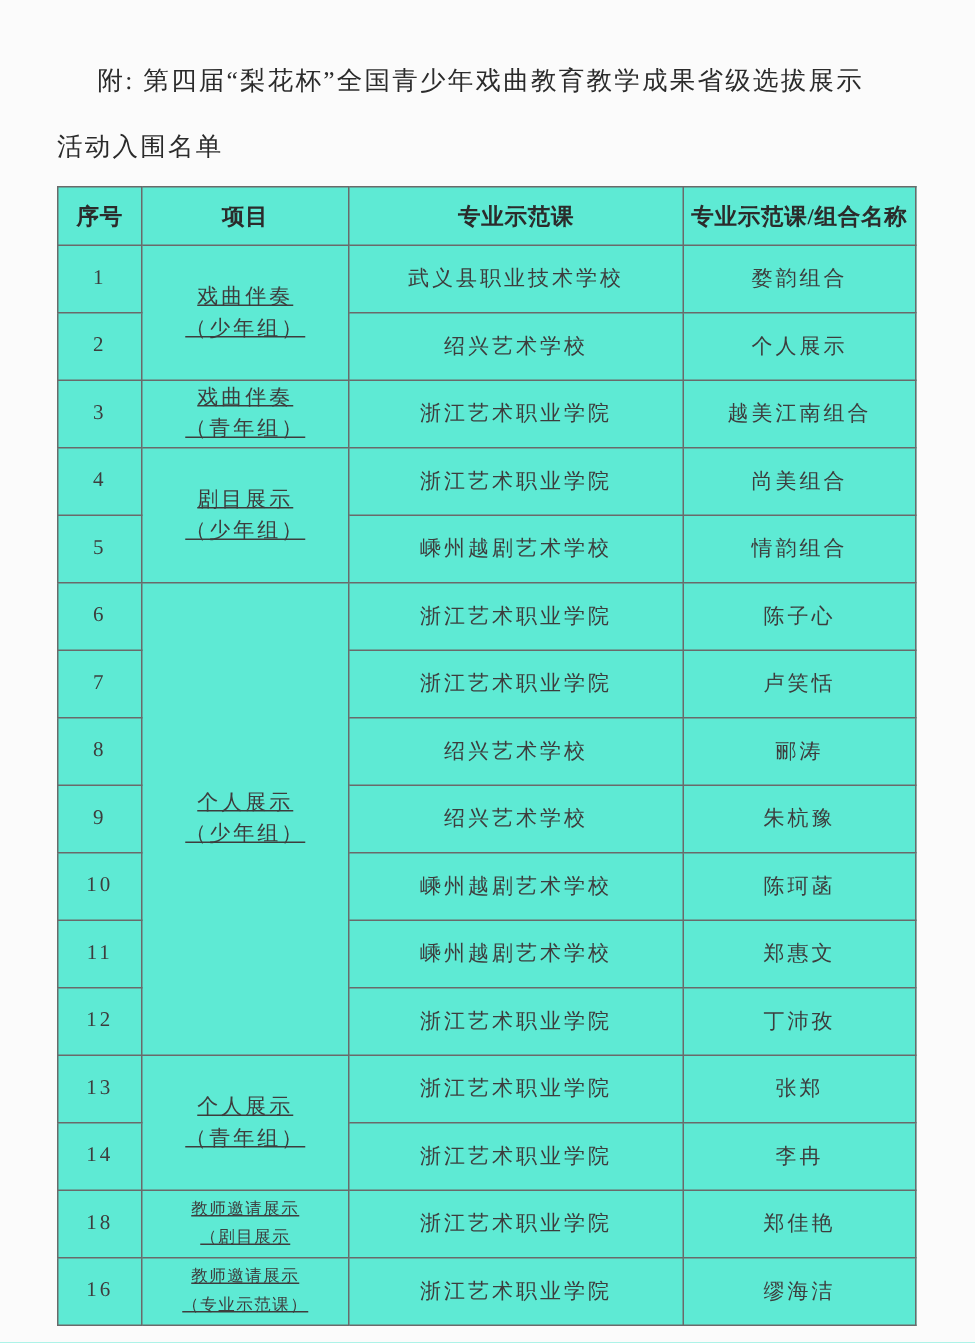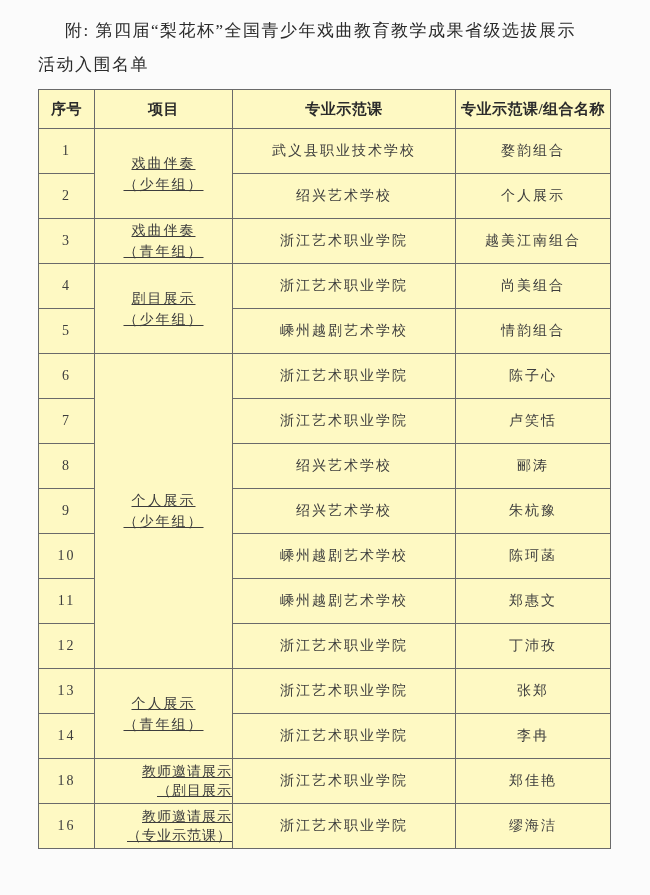--- a/index.html
+++ b/index.html
@@ -8,41 +8,42 @@
   }
   body {
     width: 650px;
     height: 895px;
     background: #fbfbfb;
     color: #383838;
     font-family: "Liberation Serif", "DejaVu Serif", serif;
     overflow: hidden;
   }
   .doc {
-    padding: 20px 38px 0 38px;
+    padding: 43px 38px 0 38px;
   }
   .title-line {
     font-size: 17px;
     line-height: 22px;
     letter-spacing: 1.5px;
     color: #2b2b2b;
     white-space: nowrap;
   }
   .title-line.first {
     text-indent: 27px;
   }
   .title-line.second {
-    margin-top: 12px;
+    margin-top: 24px;
+    font-family: Liberation Mono, monospace;
   }
   table.results {
     border-collapse: collapse;
     table-layout: fixed;
     width: 572px;
     margin-top: 13px;
-    background: #fef9c3;
+    background: #5eead4;
   }
   table.results th,
   table.results td {
     border: 1px solid #6a6a6a;
     text-align: center;
     vertical-align: middle;
     padding: 0;
     overflow: hidden;
   }
   table.results thead th {
@@ -65,23 +66,22 @@
     letter-spacing: 0;
     font-size: 14px;
   }
   .project-line {
     display: block;
     line-height: 21px;
     text-decoration: underline;
   }
   td.compact .project-line {
     line-height: 19px;
-    font-size: 14px;
+    font-size: 11px;
     letter-spacing: 1px;
-    text-align: right;
   }
 </style>
 </head>
 <body>
 
 <div class="doc">
 
   <div class="title-line first">附: 第四届“梨花杯”全国青少年戏曲教育教学成果省级选拔展示</div>
   <div class="title-line second">活动入围名单</div>
 

